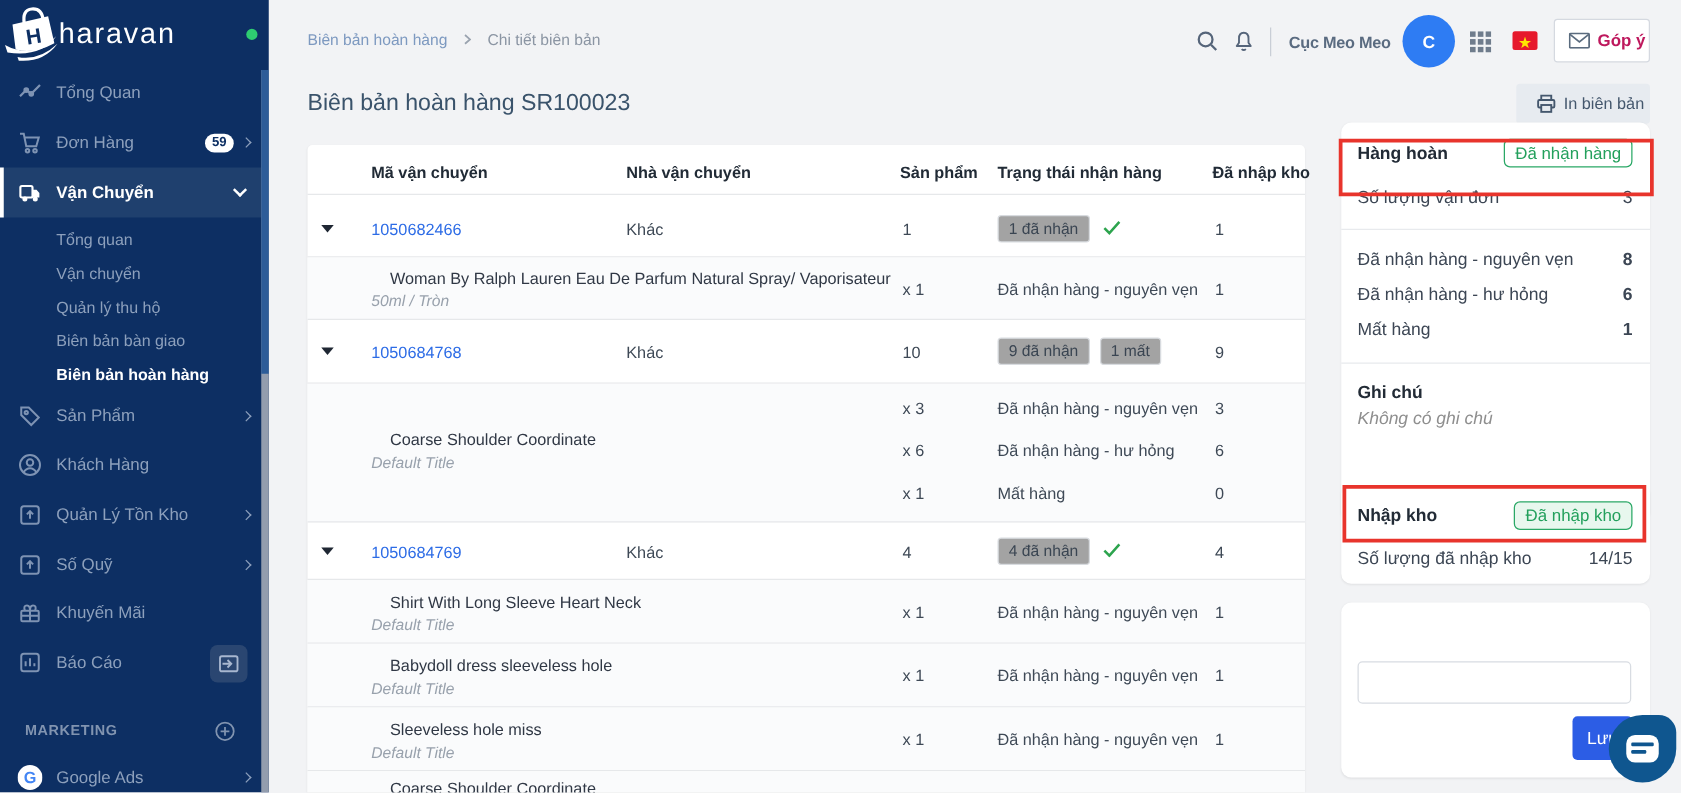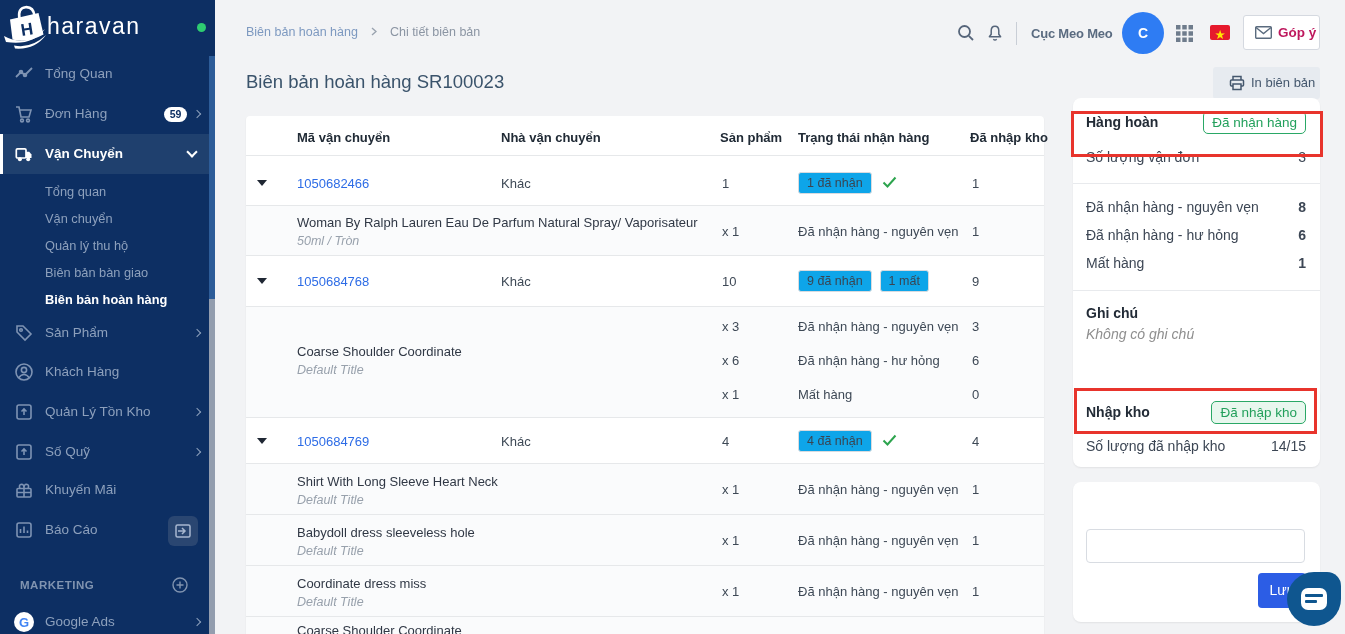--- a/index.html
+++ b/index.html
@@ -51,23 +51,23 @@
 
 
 .tcard { position:absolute; left:246px; top:116px; width:798px; height:518px; background:#fff; border-radius:4px 4px 0 0; box-shadow:0 1px 2px rgba(0,0,0,0.07); }
 .trow { position:absolute; left:0; right:0; border-bottom:1px solid #e6e8ea; }
 .trow.sub { background:#fafbfc; }
 .tc { position:absolute; font-size:13px; color:#3e4956; white-space:nowrap;padding-left:12px; }
 .c1 { left:39px; } .c2 { left:243px; } .c3 { left:464px; } .c4 { left:540px; } .c5 { left:714px; }
 .hdr { font-weight:bold; color:#212b36; }
 .link { color:#2d6ce6; }
 .arrow { position:absolute; left:11px; width:0; height:0; border-left:5px solid transparent; border-right:5px solid transparent; border-top:6px solid #1f2733; }
-.pname { color:#303845; font-size:13px; }
+.pname { color:#303845; font-size:13px;margin-left:15px; }
 .pvar { color:#98a1ac; font-size:12.5px; font-style:italic; margin-top:4px; }
-.bdg { display:inline-block; background:#0ea5e9; border:1px solid #d8dbdf; border-radius:3px; padding:3px 8px; font-size:12.5px; color:#3a4552; }
+.bdg { display:inline-block; background:#a3a3a3; border:1px solid #d8dbdf; border-radius:3px; padding:3px 8px; font-size:12.5px; color:#3a4552; }
 .chk { display:inline-block; margin-left:10px; vertical-align:-1px; }
 
 
 .rcard { position:absolute; left:1073px; width:247px; background:#fff; border-radius:8px; box-shadow:0 1px 2px rgba(0,0,0,0.07); }
 .rc1 { top:98px; height:318px; }
 .rc2 { top:387px; height:80px; }
 .rc3 { top:482px; height:140px; }
 .rrow { position:absolute; left:13px; right:14px; font-size:14px; color:#3c4654; }
 .rrow .v { position:absolute; right:0; top:0; }
 .rrow .v.b { font-weight:bold; }
@@ -323,21 +323,21 @@
 
   <div class="tc c1" style="top:409px;">
       <div class="pname">Babydoll dress sleeveless hole</div>
       <div class="pvar">Default Title</div>
     </div>
   <div class="tc c3" style="top:417px;">x 1</div>
   <div class="tc c4" style="top:417px;">Đã nhận hàng - nguyên vẹn</div>
   <div class="tc c5" style="top:417px;">1</div>
 
   <div class="tc c1" style="top:460px;">
-      <div class="pname">Coordinate dress miss</div>
+      <div class="pname">Sleeveless hole miss</div>
       <div class="pvar">Default Title</div>
     </div>
   <div class="tc c3" style="top:468px;">x 1</div>
   <div class="tc c4" style="top:468px;">Đã nhận hàng - nguyên vẹn</div>
   <div class="tc c5" style="top:468px;">1</div>
 
   <div class="tc c1" style="top:507px;">
       <div class="pname">Coarse Shoulder Coordinate</div>
     </div>
 </div>

